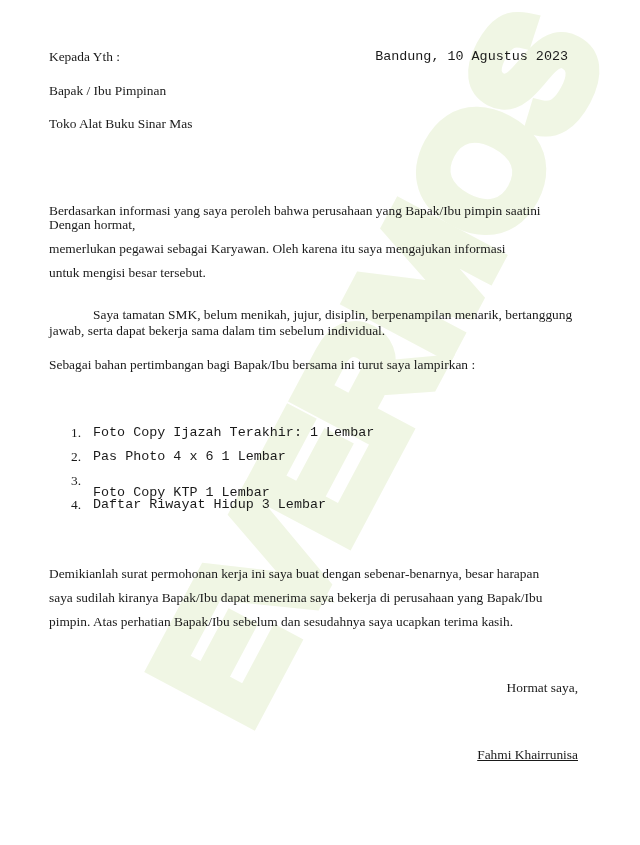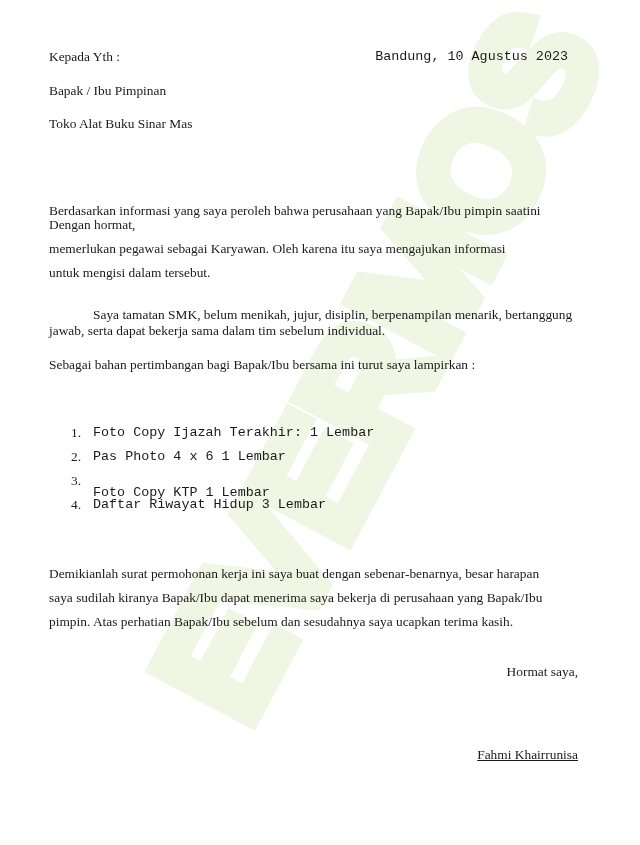--- a/index.html
+++ b/index.html
@@ -56,21 +56,21 @@
   <div class="line left" style="top:49px;">Kepada Yth :</div>
   <div class="line right-date" style="top:49px;font-family:Liberation Mono, monospace;">Bandung, 10 Agustus 2023</div>
   <div class="line left" style="top:83px;">Bapak / Ibu Pimpinan</div>
   <div class="line left" style="top:116px;text-align:right;">Toko Alat Buku Sinar Mas</div>
 
   <div class="line left" style="top:189px;margin-top:28px;">Dengan hormat,</div>
 
   <div>
     <div class="line left" style="top:203px;">Berdasarkan informasi yang saya peroleh bahwa perusahaan yang Bapak/Ibu pimpin saatini</div>
     <div class="line left" style="top:241px;">memerlukan pegawai sebagai Karyawan. Oleh karena itu saya mengajukan informasi</div>
-    <div class="line left" style="top:265px;">untuk mengisi dalam tersebut.</div>
+    <div class="line left" style="top:265px;">untuk mengisi besar tersebut.</div>
   </div>
 
   <div>
     <div class="line left" style="top:307px;margin-left:44px;">Saya tamatan SMK, belum menikah, jujur, disiplin, berpenampilan menarik, bertanggung</div>
     <div class="line left" style="top:323px;">jawab, serta dapat bekerja sama dalam tim sebelum individual.</div>
   </div>
 
   <div class="line left" style="top:357px;">Sebagai bahan pertimbangan bagi Bapak/Ibu bersama ini turut saya lampirkan :</div>
 
   <div>
@@ -91,15 +91,15 @@
       <span class="list-text" style="top:497px;">Daftar Riwayat Hidup 3 Lembar</span>
     </div>
   </div>
 
   <div>
     <div class="line left" style="top:566px;">Demikianlah surat permohonan kerja ini saya buat dengan sebenar-benarnya, besar harapan</div>
     <div class="line left" style="top:590px;">saya sudilah kiranya Bapak/Ibu dapat menerima saya bekerja di perusahaan yang Bapak/Ibu</div>
     <div class="line left" style="top:614px;">pimpin. Atas perhatian Bapak/Ibu sebelum dan sesudahnya saya ucapkan terima kasih.</div>
   </div>
 
-  <div class="line right-sign" style="top:664px;">Hormat saya,</div>
+  <div class="line right-sign" style="top:680px;">Hormat saya,</div>
   <div class="line right-sign" style="top:747px;text-decoration:underline;">Fahmi Khairrunisa</div>
 </div>
 
 </body></html>

